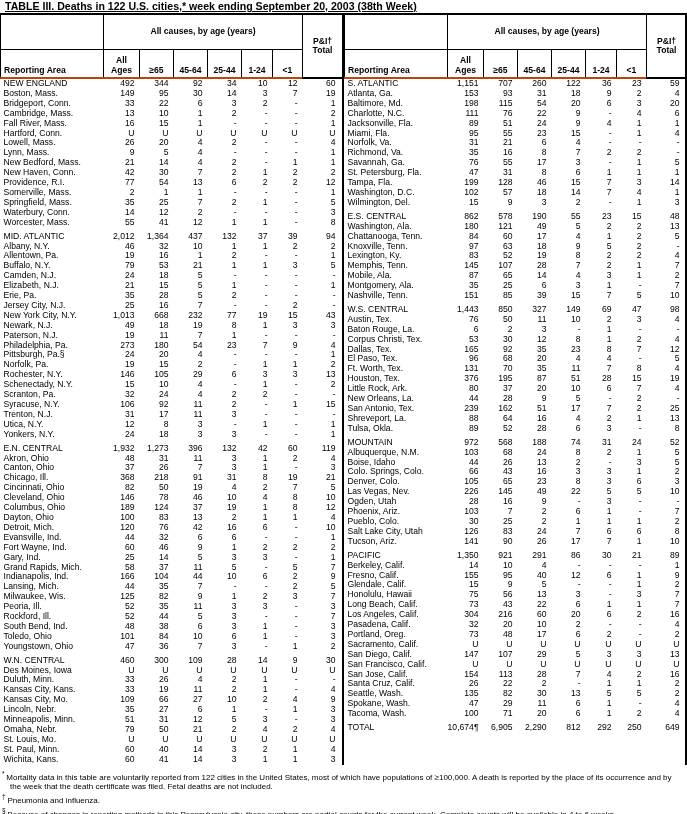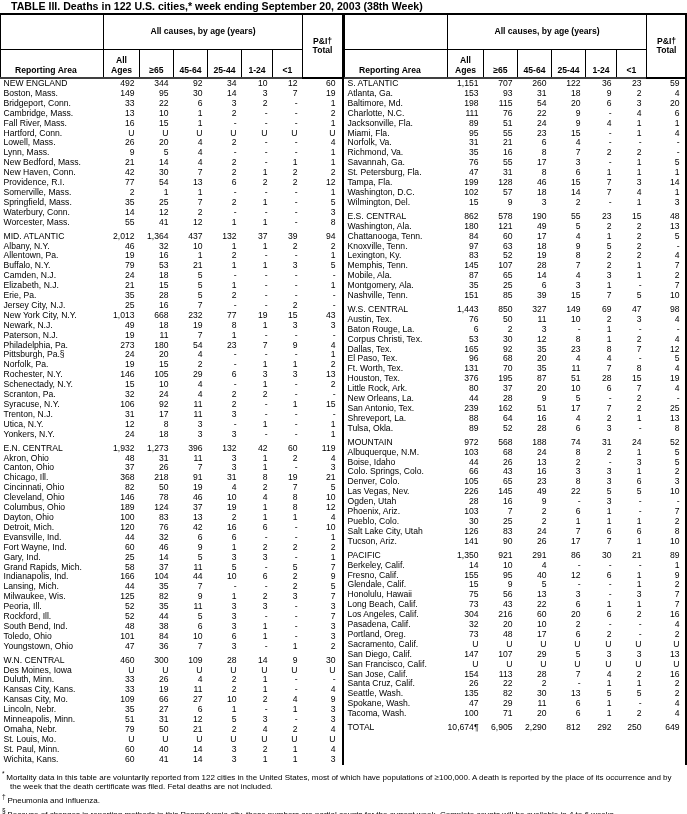--- a/index.html
+++ b/index.html
@@ -6,41 +6,42 @@
   html,body { margin:0; padding:0; }
   body {
     width: 687px; height: 814px;
     background: #fff; color: #000;
     font-family: "Liberation Sans", sans-serif;
     overflow: hidden;
   }
   .page { width: 687px; }
   .title {
     font-size: 10.6px; font-weight: 700;
-    line-height: 13px; padding-left: 11px;
+    line-height: 13px; padding-left: 5px;
     white-space: nowrap;
+    text-decoration: underline;
   }
   .tables {
     display: flex; align-items: stretch;
     width: 687px;
     border-top: 1.5px solid #000;
     border-right: 2px solid #000;
   }
   .half { width: 342px; flex: 0 0 342px; }
   .half.right { width: 341px; flex: 0 0 341px; border-left: 2px solid #000; }
   table { border-collapse: collapse; width: 100%; table-layout: fixed; }
   thead th {
     border: 1px solid #000;
     font-weight: 700; font-size: 8.6px; line-height: 9.5px;
     text-align: center; vertical-align: bottom;
     padding: 1px 1px 2px 1px;
   }
   tr.h-row1 th { height: 31px; vertical-align: middle; padding: 12px 1px; }
-  tr.h-row2 th { height: 29px; border-bottom: 2px solid #404040; }
-  th.h-area { text-align: left; padding-left: 14px; }
+  tr.h-row2 th { height: 29px; border-bottom: 2px solid #c2410c; }
+  th.h-area { text-align: left; padding-left: 3px; }
   th.h-blank { border-bottom: 1px solid #000; }
   th.h-pi { border-bottom: 2px solid #000; vertical-align: middle; }
   th.h-pi span { display: block; line-height: 9.5px; }
   tbody td {
     font-size: 8.6px; line-height: 9.9px; height: 9.9px;
     padding: 0; white-space: nowrap; overflow: hidden;
     vertical-align: bottom;
   }
   td.name { padding-left: 3px; }
   td.num  { text-align: right; padding-right: 5px; }

